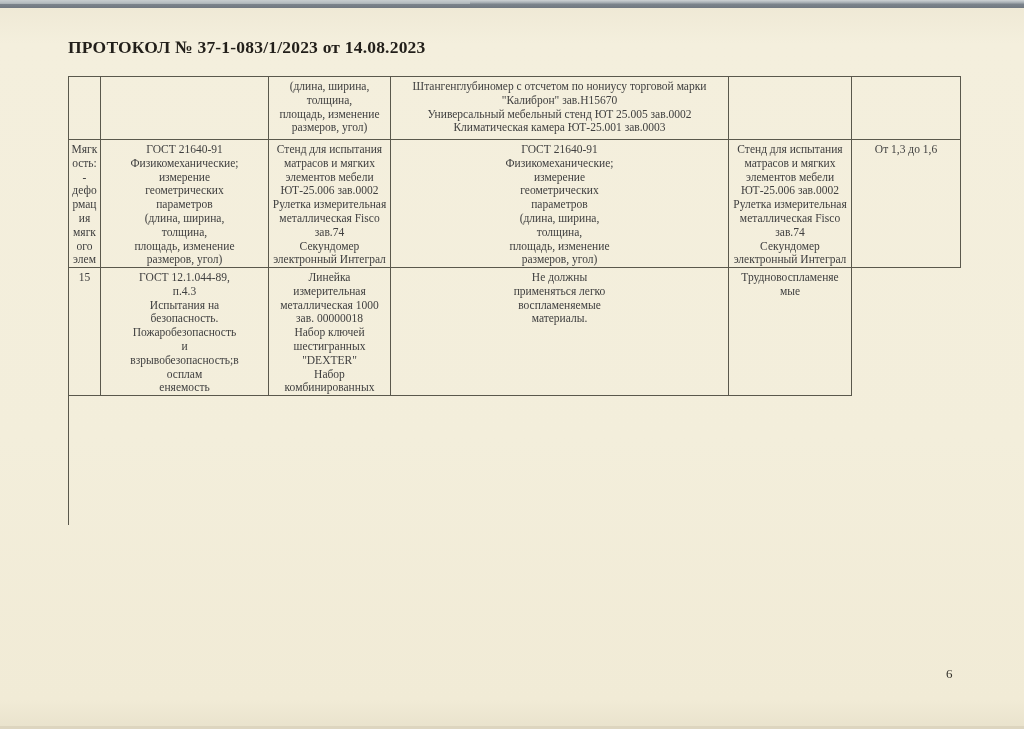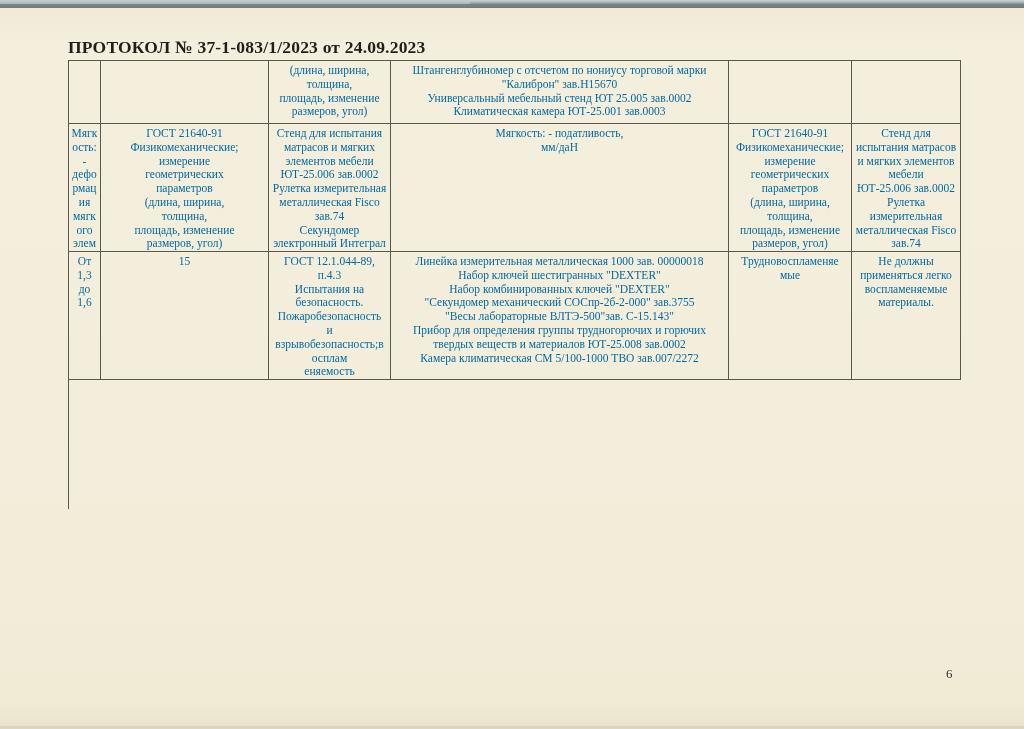--- a/index.html
+++ b/index.html
@@ -21,27 +21,27 @@
   .scan-bottom-band {
     position: absolute; bottom: 0; left: 0; width: 1024px; height: 3px;
     background: #ddd5bf;
   }
   .doc-title {
     position: absolute; left: 68px; top: 37px;
     font-size: 17.5px; font-weight: bold; color: #221f1a; letter-spacing: .2px;
     white-space: nowrap;
   }
   .protocol-table {
-    position: absolute; left: 68px; top: 60px;
+    position: absolute; left: 68px; top: 76px;
     display: grid;
     grid-template-columns: 32px 168px 122px 338px 123px 109px;
     grid-template-rows: 63px 128px 128px 129px;
     border-top: 1px solid #5a584c;
     border-left: 1px solid #5a584c;
-    color: #0369a1;
+    color: #404040;
   }
   .cell {
     box-sizing: border-box;
     border-right: 1px solid #5a584c;
     border-bottom: 1px solid #5a584c;
     font-size: 11.5px;
     line-height: 13.8px;
     text-align: center;
     padding: 3px 2px 0 2px;
     white-space: pre-line;
@@ -51,21 +51,21 @@
   .page-number {
     position: absolute; left: 946px; top: 666px;
     font-size: 13px; color: #33312b;
   }
 </style>
 </head>
 <body>
 
 <div class="scan-top-band"></div>
 
-<div class="doc-title">ПРОТОКОЛ № 37-1-083/1/2023 от 24.09.2023</div>
+<div class="doc-title">ПРОТОКОЛ № 37-1-083/1/2023 от 14.08.2023</div>
 
 <div class="protocol-table">
 
   <div class="cell"></div>
   <div class="cell"></div>
   <div class="cell">(длина, ширина,
 толщина,
 площадь, изменение
 размеров, угол)</div>
   <div class="cell">Штангенглубиномер с отсчетом по нониусу торговой марки
@@ -90,22 +90,20 @@
   <div class="cell">Стенд для испытания матрасов и мягких элементов мебели
 ЮТ-25.006 зав.0002
 Рулетка измерительная металлическая Fisco зав.74
 Секундомер электронный Интеграл С-01 зав.301680
 Кронштейн для штангенглубиномера зав.0002
 Штангенглубиномер с отсчетом по нониусу торговой марки
 "Калиброн" зав.Н15670
 Универсальный мебельный стенд ЮТ 25.005 зав.0002
 Климатическая камера ЮТ-25.001 зав.0003</div>
 
-  <div class="cell">Мягкость: - податливость,
-мм/даН</div>
   <div class="cell">ГОСТ 21640-91
 Физикомеханические;
 измерение
 геометрических
 параметров
 (длина, ширина,
 толщина,
 площадь, изменение
 размеров, угол)</div>
   <div class="cell">Стенд для испытания матрасов и мягких элементов мебели
@@ -130,24 +128,24 @@
 осплам
 еняемость</div>
   <div class="cell">Линейка измерительная металлическая 1000 зав. 00000018
 Набор ключей шестигранных "DEXTER"
 Набор комбинированных ключей "DEXTER"
 "Секундомер механический СОСпр-2б-2-000" зав.3755
 "Весы лабораторные ВЛТЭ-500"зав. С-15.143"
 Прибор для определения группы трудногорючих и горючих
 твердых веществ и материалов ЮТ-25.008 зав.0002
 Камера климатическая СМ 5/100-1000 ТВО зав.007/2272</div>
-  <div class="cell">Трудновоспламеняе
-мые</div>
   <div class="cell">Не должны
 применяться легко
 воспламеняемые
 материалы.</div>
+  <div class="cell">Трудновоспламеняе
+мые</div>
 
 </div>
 
 <div class="page-number">6</div>
 
 <div class="scan-bottom-band"></div>
 
 </body></html>

